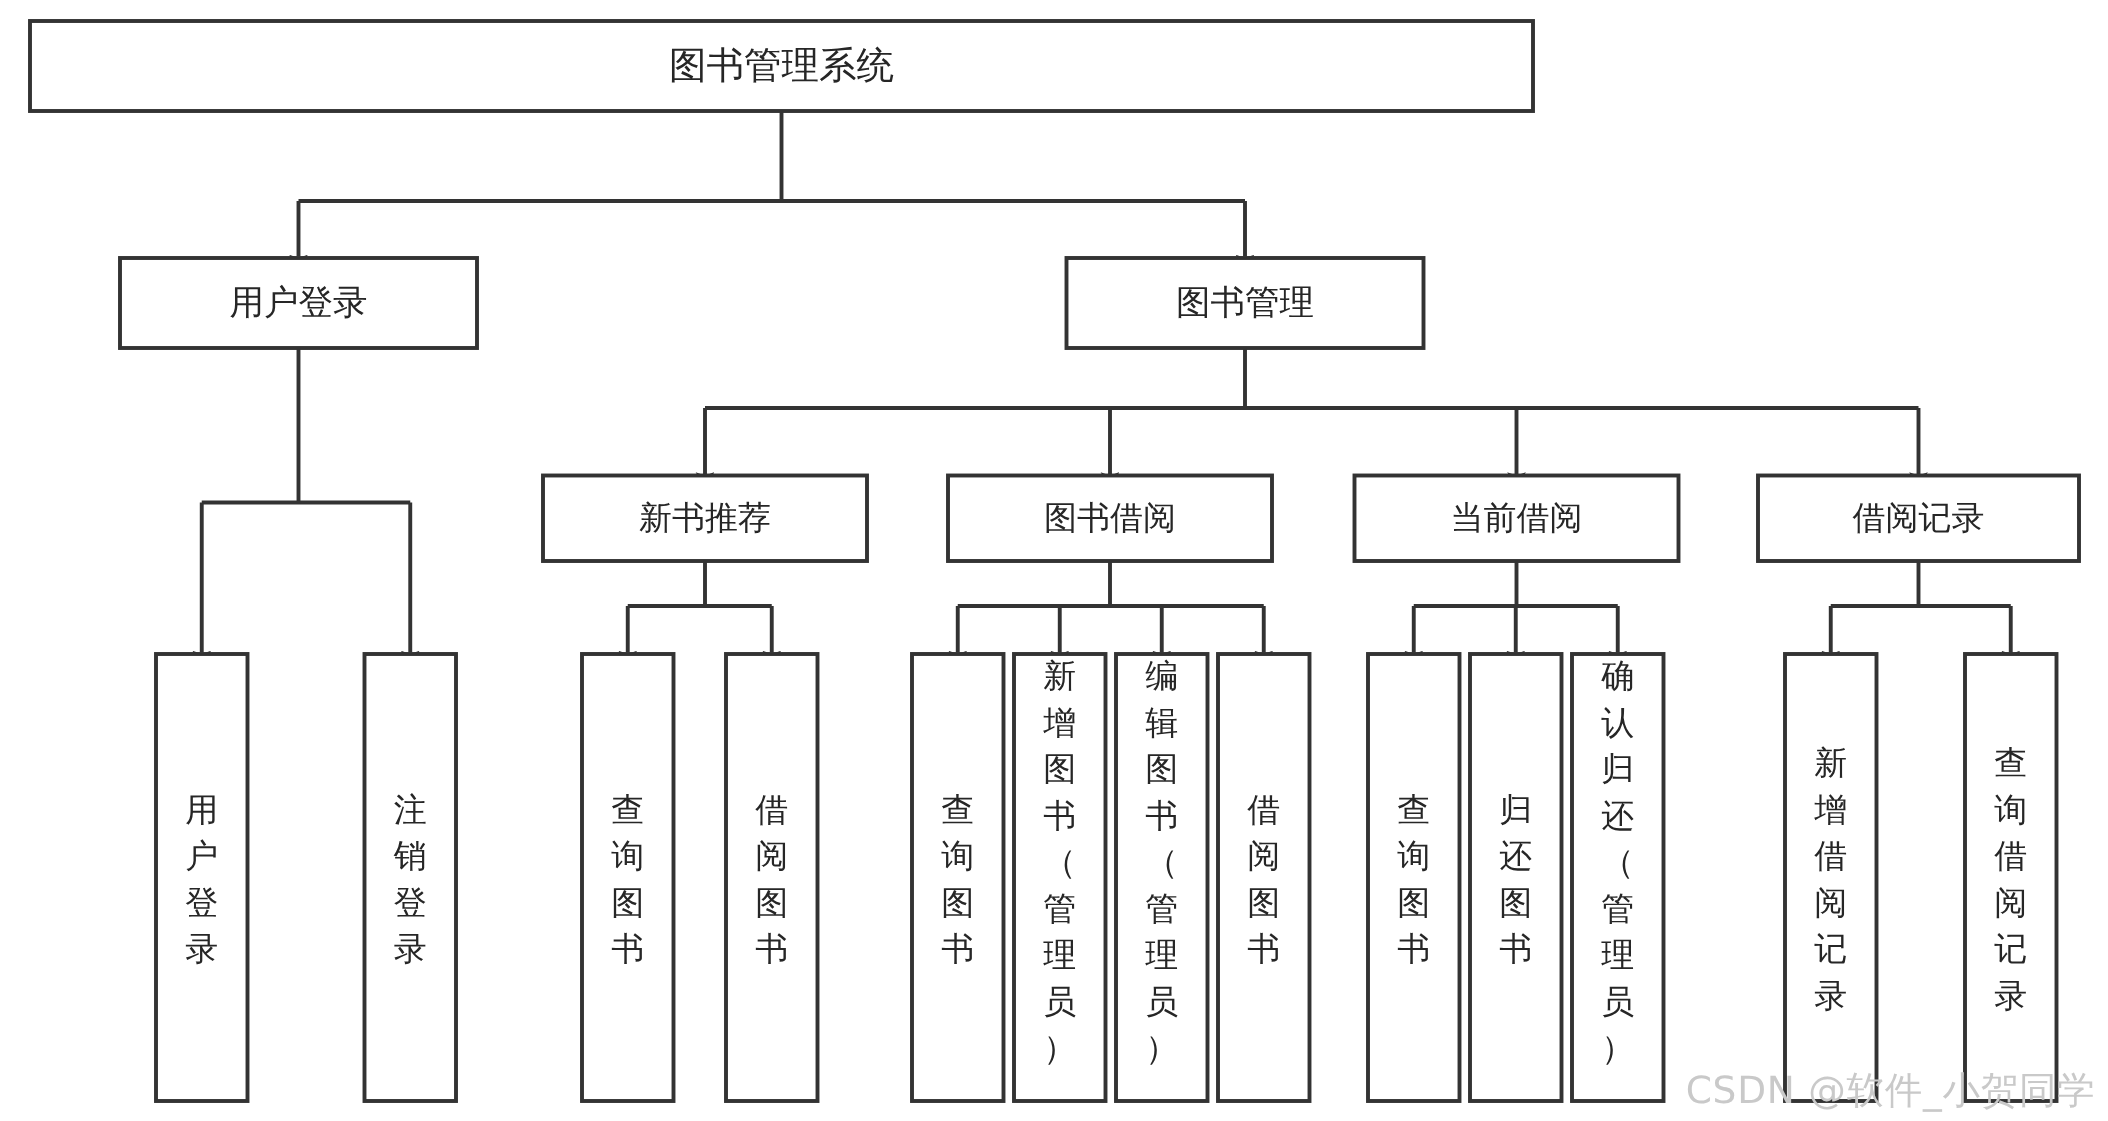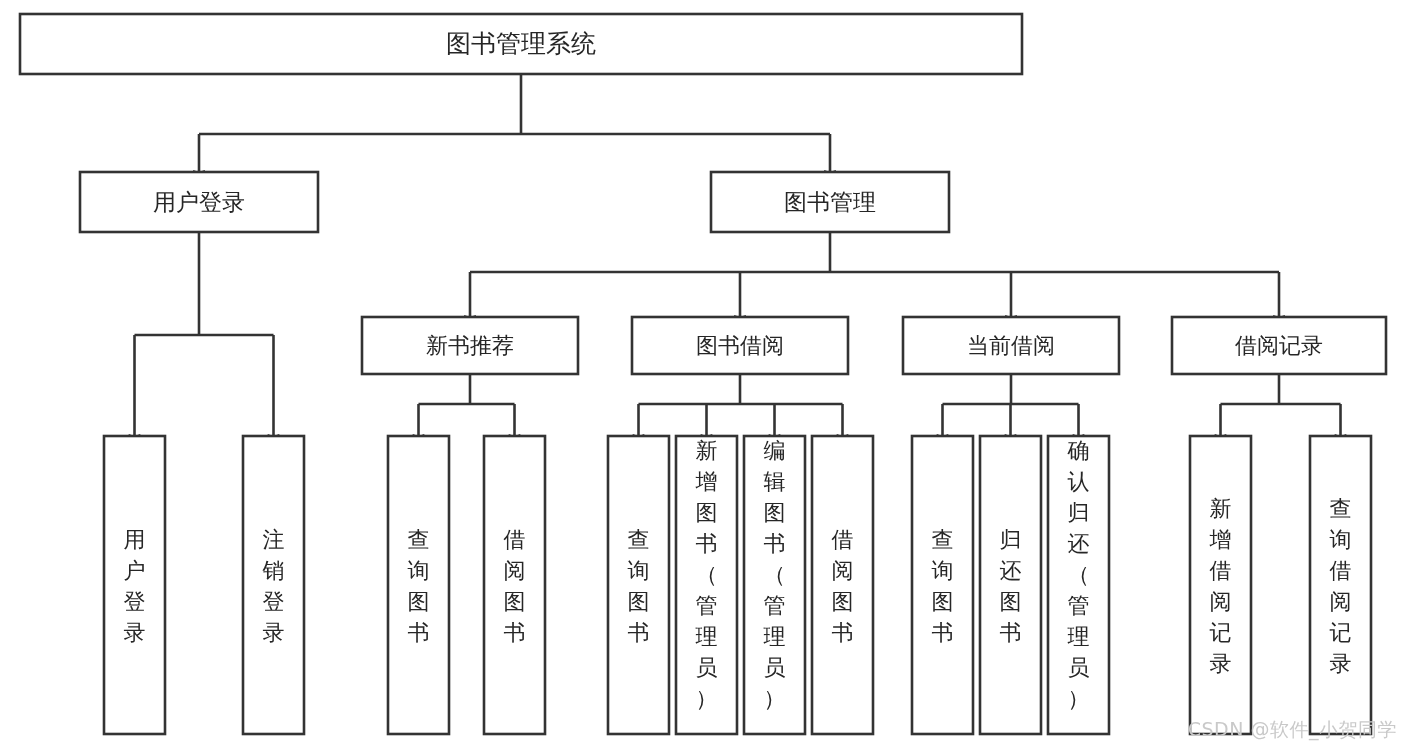--- a/index.html
+++ b/index.html
@@ -47,21 +47,21 @@
     fill: none;
   }
   .arrowhead {
     fill: #333333;
   }
   .watermark {
     position: absolute;
     right: 8px;
     bottom: 4px;
     font-family: "DejaVu Sans", "Liberation Sans", sans-serif;
-    font-size: 19px;
+    font-size: 25px;
     color: #c9c9c9;
     white-space: nowrap;
     letter-spacing: 0.5px;
   }
 </style>
 </head>
 <body>
 
 <svg id="diagram" viewBox="0 0 1405 747">
   <defs>

